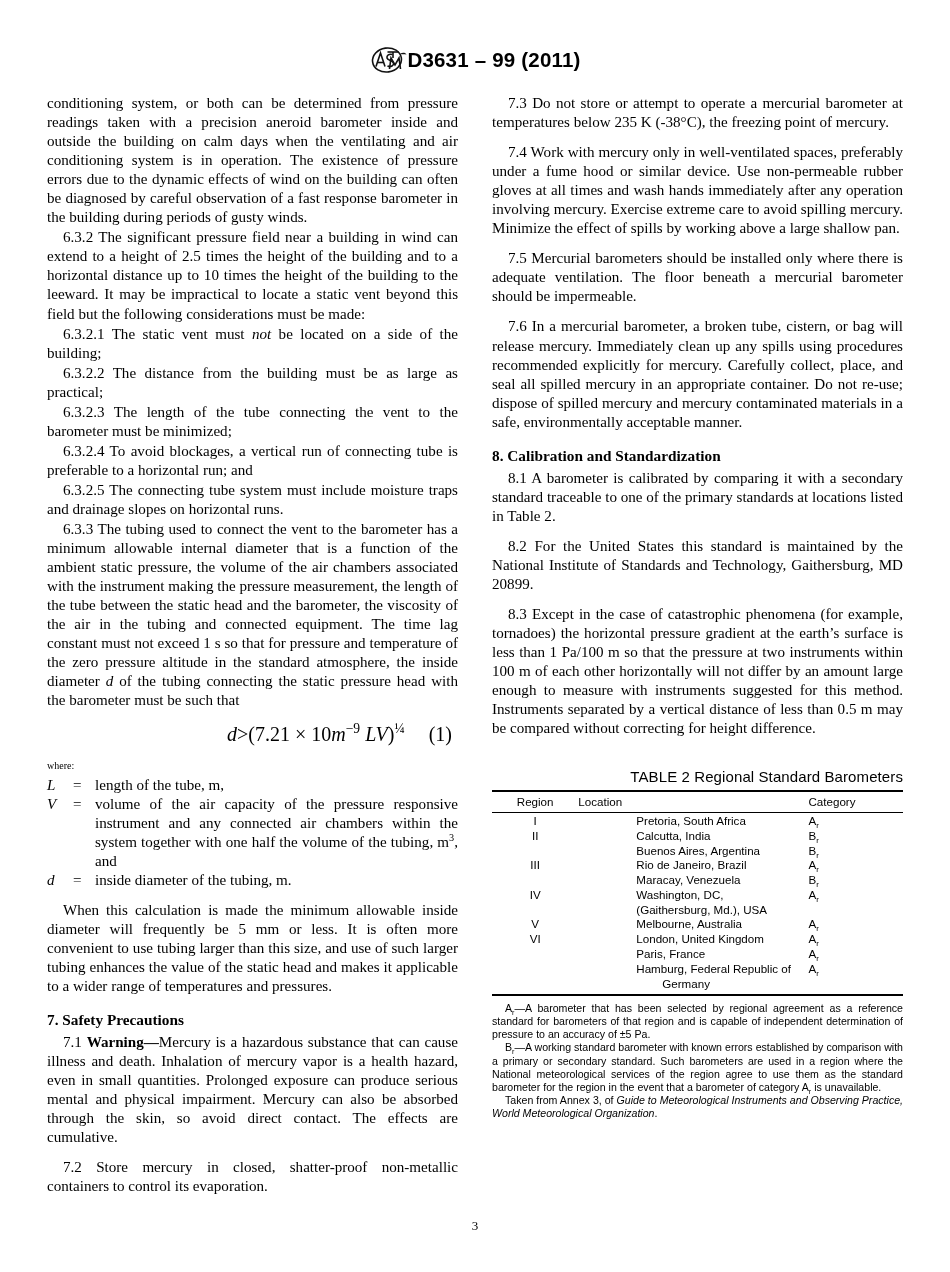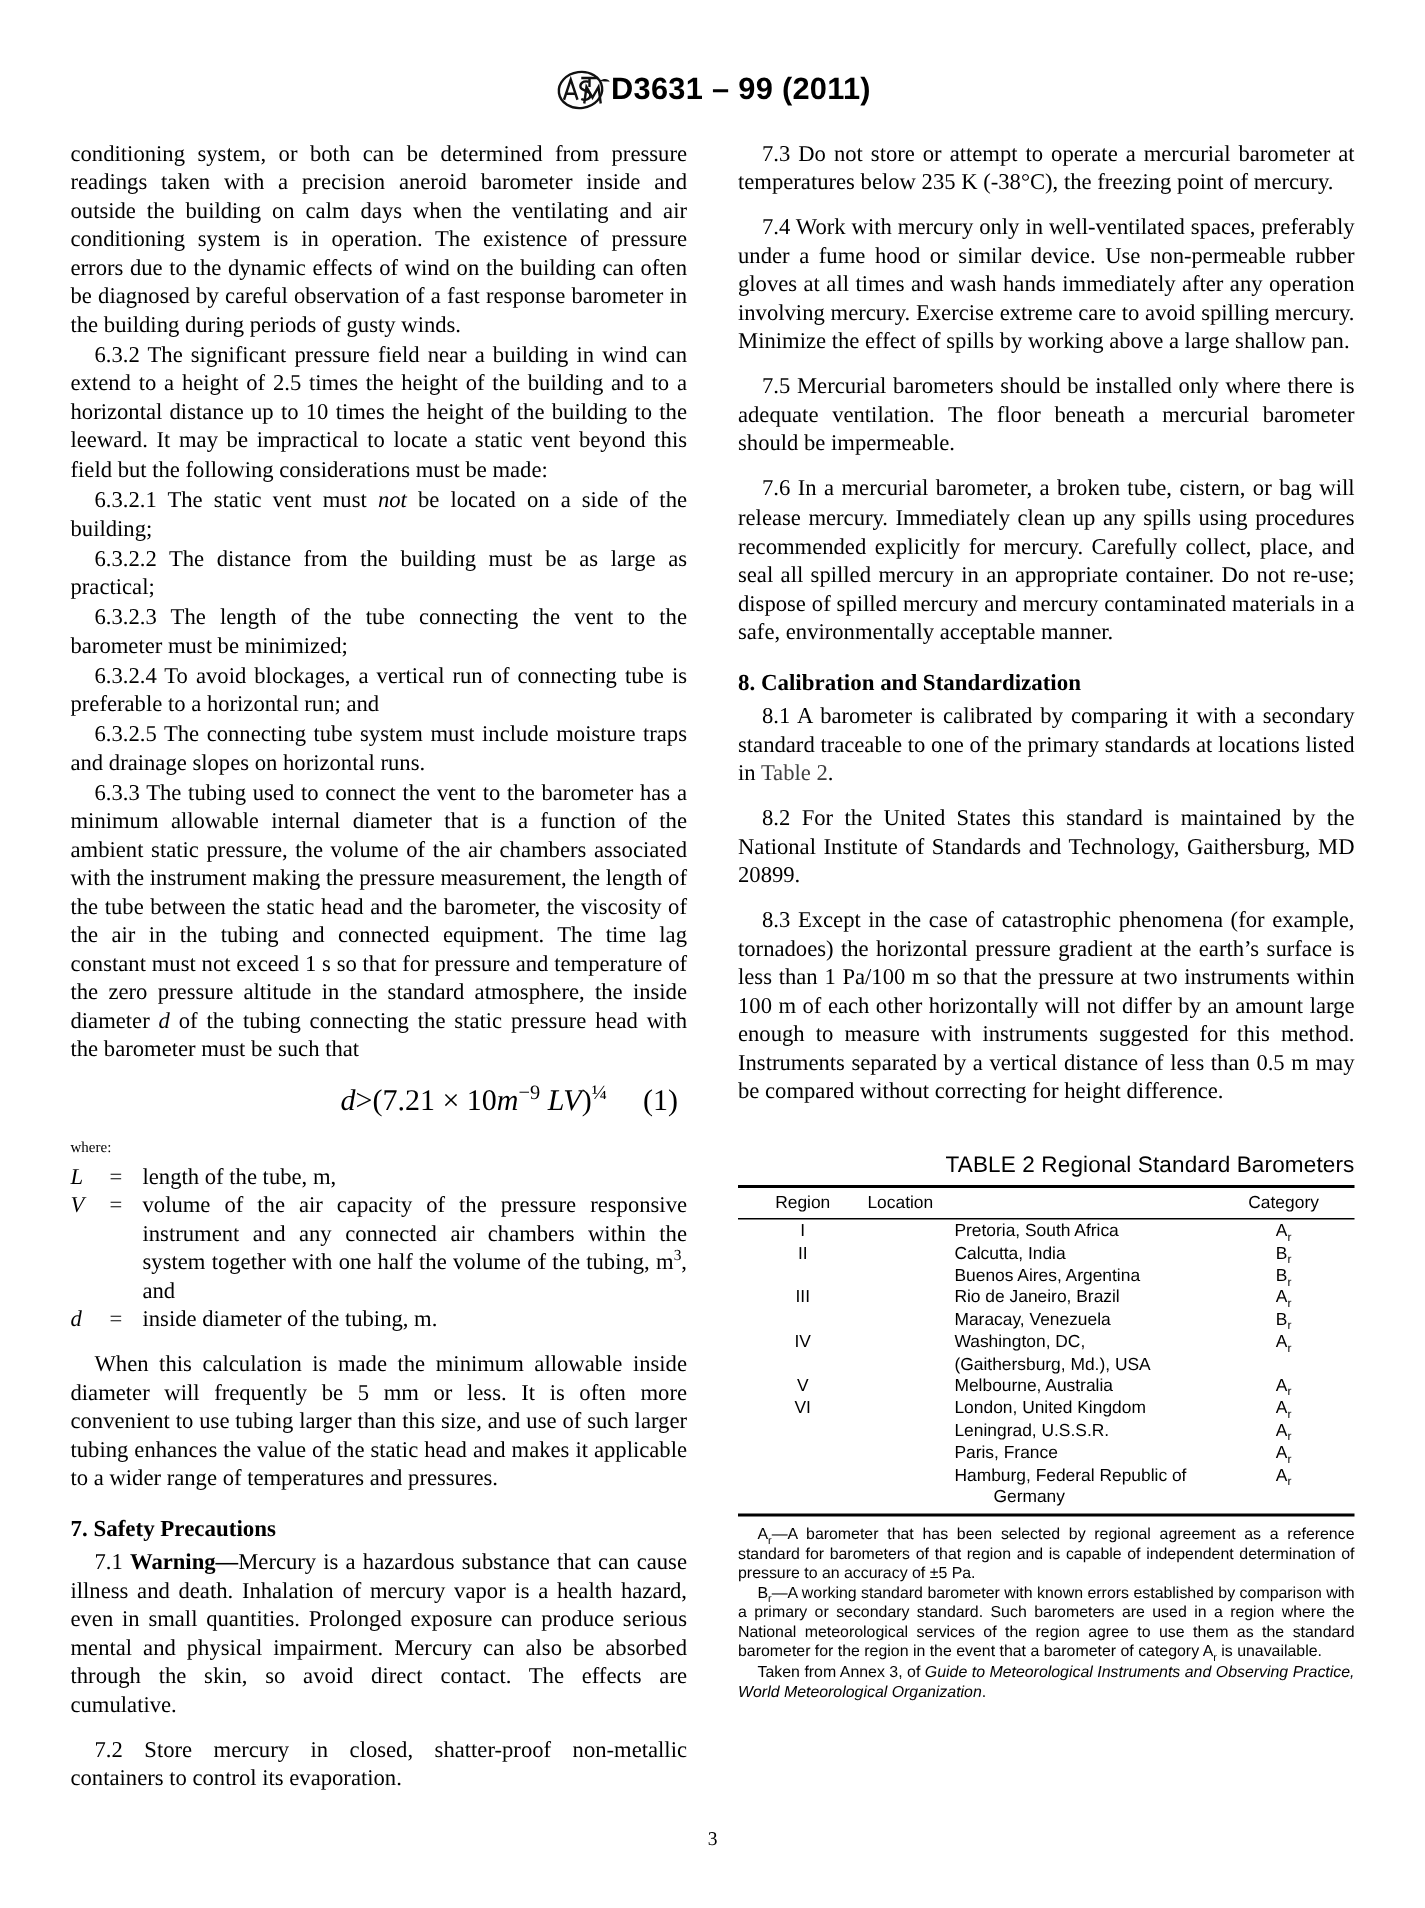--- a/index.html
+++ b/index.html
@@ -73,21 +73,21 @@
     margin-top: 14px;
     margin-bottom: 4px;
     font-size: 15.3px;
     font-weight: bold;
     line-height: 19px;
     text-align: left;
   }
 
   i, .it { font-style: italic; }
   b, .bd { font-weight: bold; }
-  .link-red { color: #404040; }
+  .link-red { color: #000000; }
 
   
   .equation-row {
     position: relative;
     margin-top: 13px;
     margin-bottom: 12px;
     height: 20px;
     font-size: 20px;
     line-height: 20px;
   }
@@ -160,21 +160,21 @@
   table.reg tbody td {
     padding: 0.6px 0;
     line-height: 13.6px;
   }
   table.reg tbody tr.last td {
     border-bottom: 2.4px solid #000;
     padding-bottom: 4px;
   }
   .c-region { width: 21%; text-align: center; }
   .c-location { width: 56%; text-align: left; padding-left: 58px !important; }
-  .c-category { width: 23%; text-align: center; }
+  .c-category { width: 23%; text-align: left; }
   .c-location.cont { padding-left: 84px !important; }
 
   .footnotes {
     font-family: "Liberation Sans", "DejaVu Sans", sans-serif;
     font-size: 10.6px;
     line-height: 13.1px;
     text-align: justify;
     margin-top: 6px;
   }
   .footnotes p { font-size: 10.6px; line-height: 13.1px; margin: 0; text-align: justify; }
@@ -329,25 +329,20 @@
               <td class="c-location">Melbourne, Australia</td>
               <td class="c-category"><span>A</span><sub>r</sub></td>
             </tr>
             <tr>
               <td class="c-region">VI</td>
               <td class="c-location">London, United Kingdom</td>
               <td class="c-category"><span>A</span><sub>r</sub></td>
             </tr>
             <tr>
               <td class="c-region"></td>
-              <td class="c-location">Leningrad, U.S.S.R.</td>
-              <td class="c-category"><span>A</span><sub>r</sub></td>
-            </tr>
-            <tr>
-              <td class="c-region"></td>
               <td class="c-location">Paris, France</td>
               <td class="c-category"><span>A</span><sub>r</sub></td>
             </tr>
             <tr>
               <td class="c-region"></td>
               <td class="c-location">Hamburg, Federal Republic of</td>
               <td class="c-category"><span>A</span><sub>r</sub></td>
             </tr>
             <tr class="last">
               <td class="c-region"></td>

